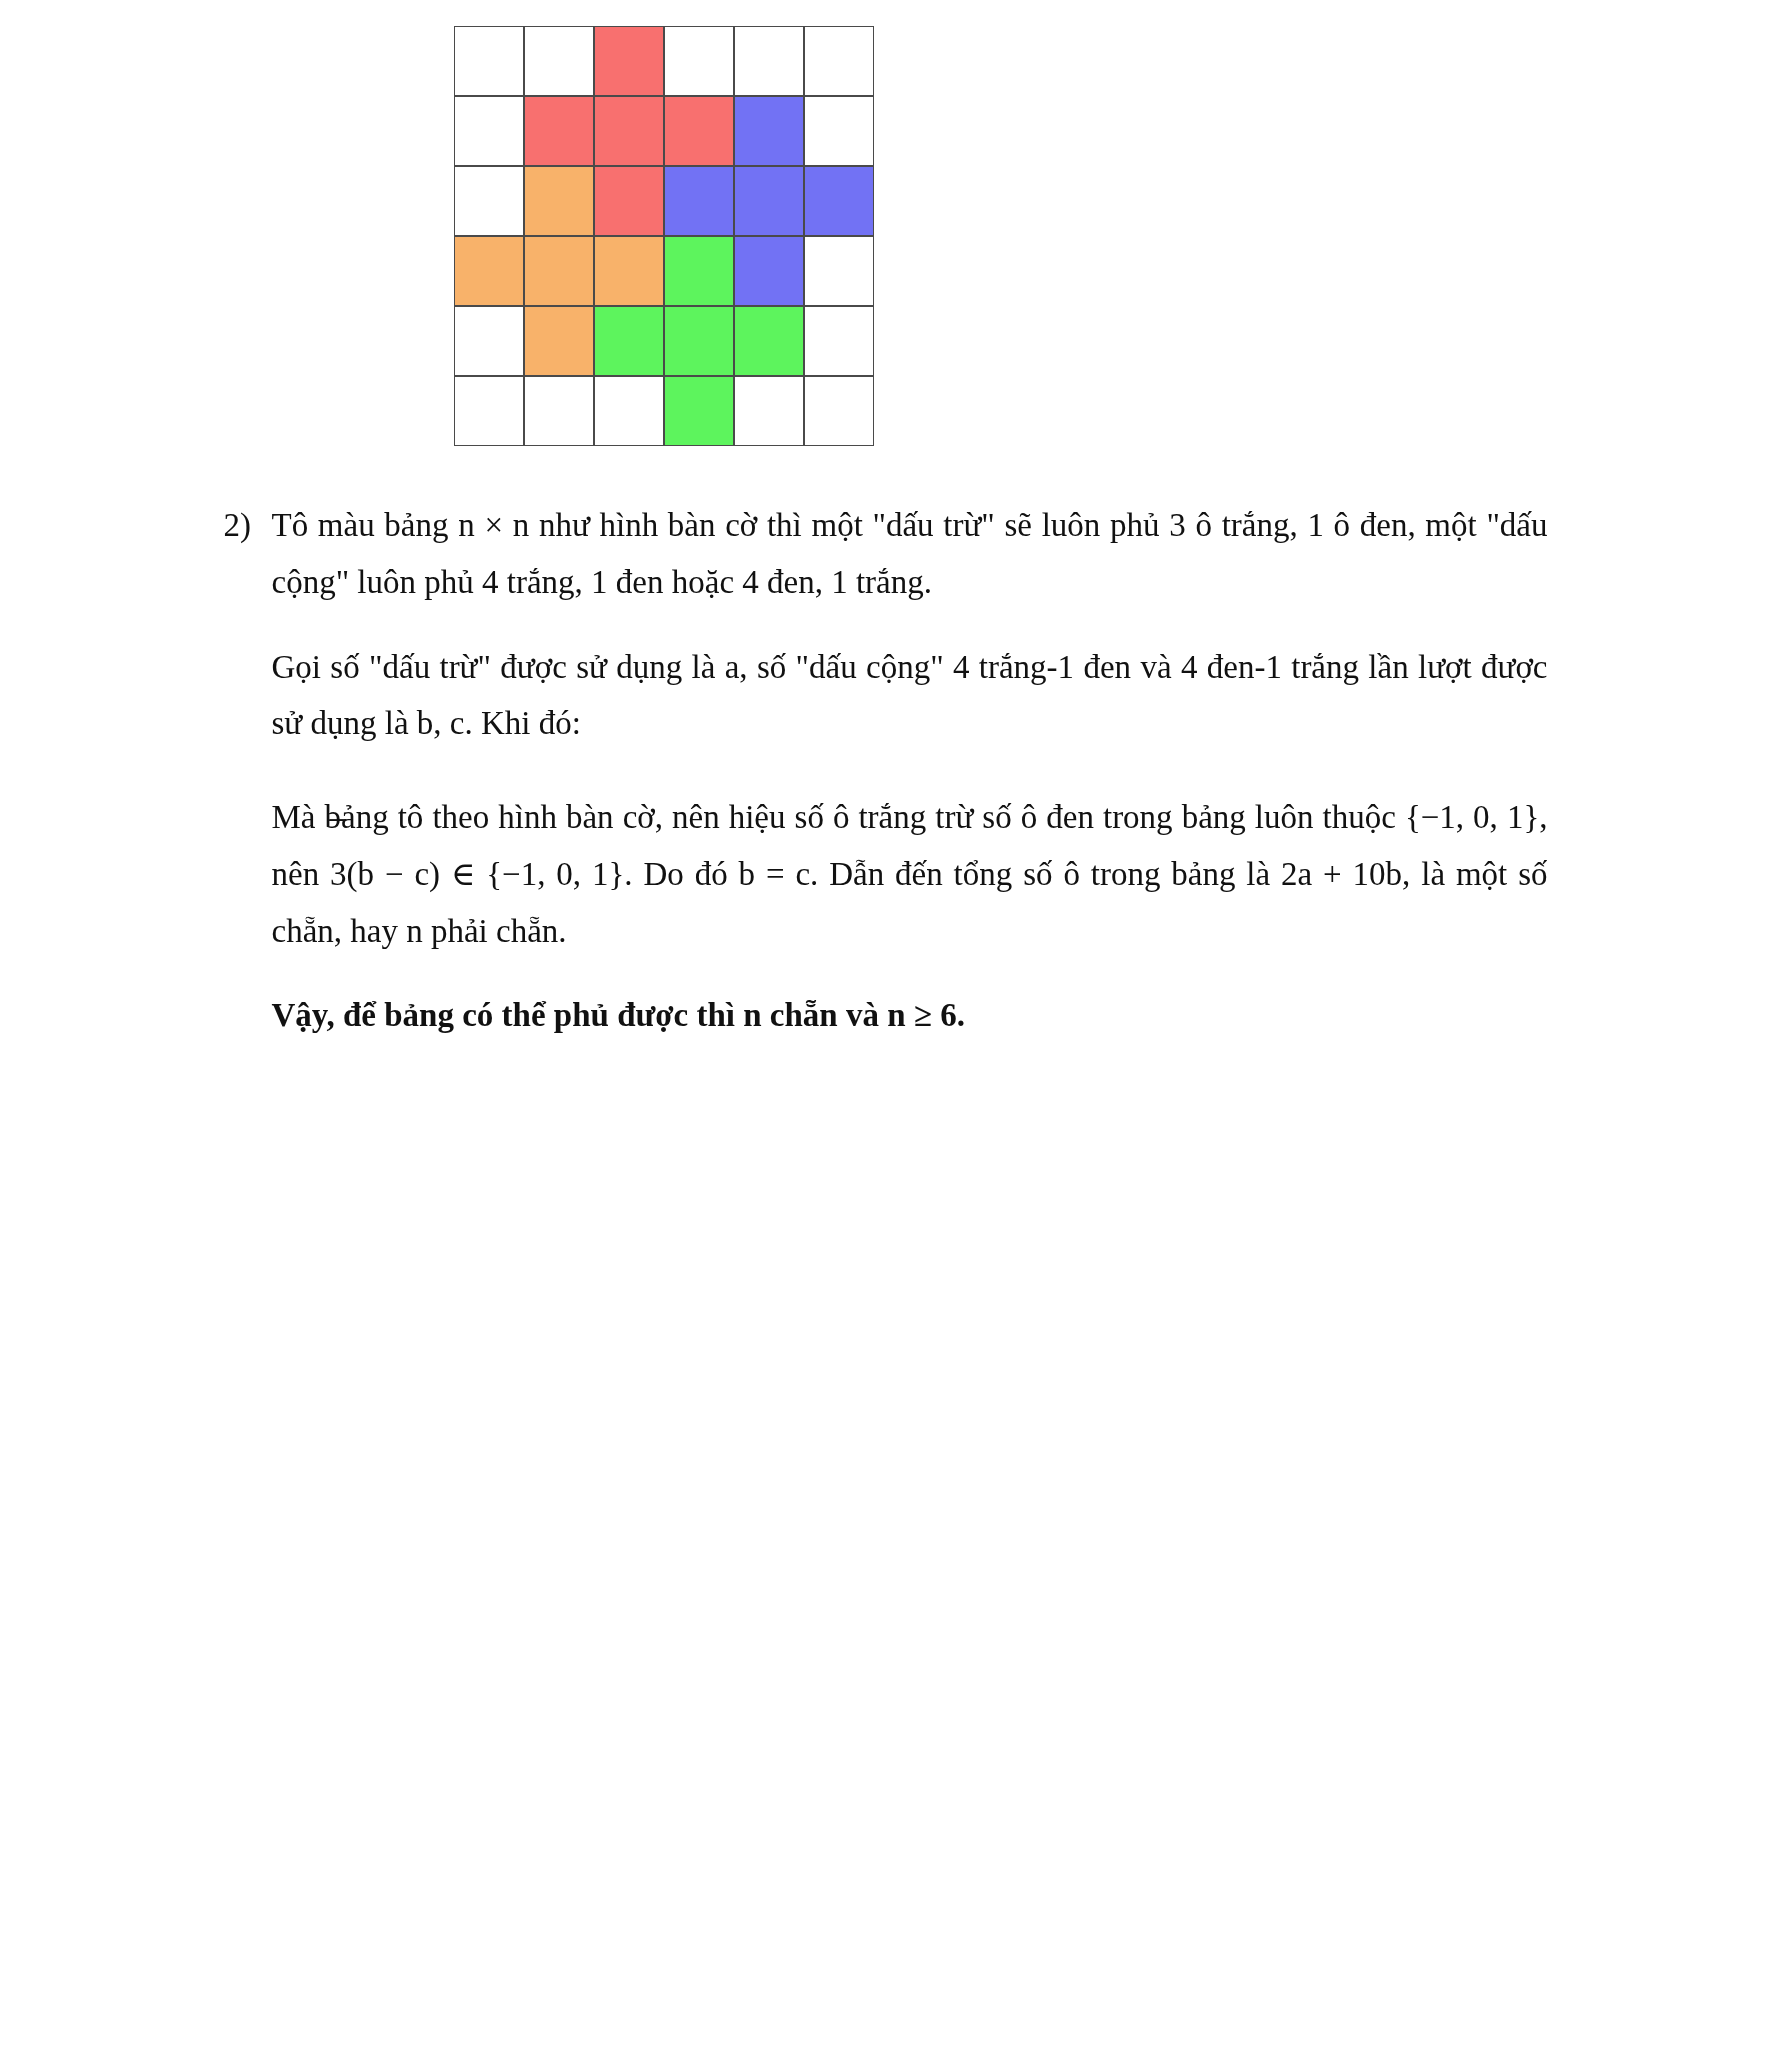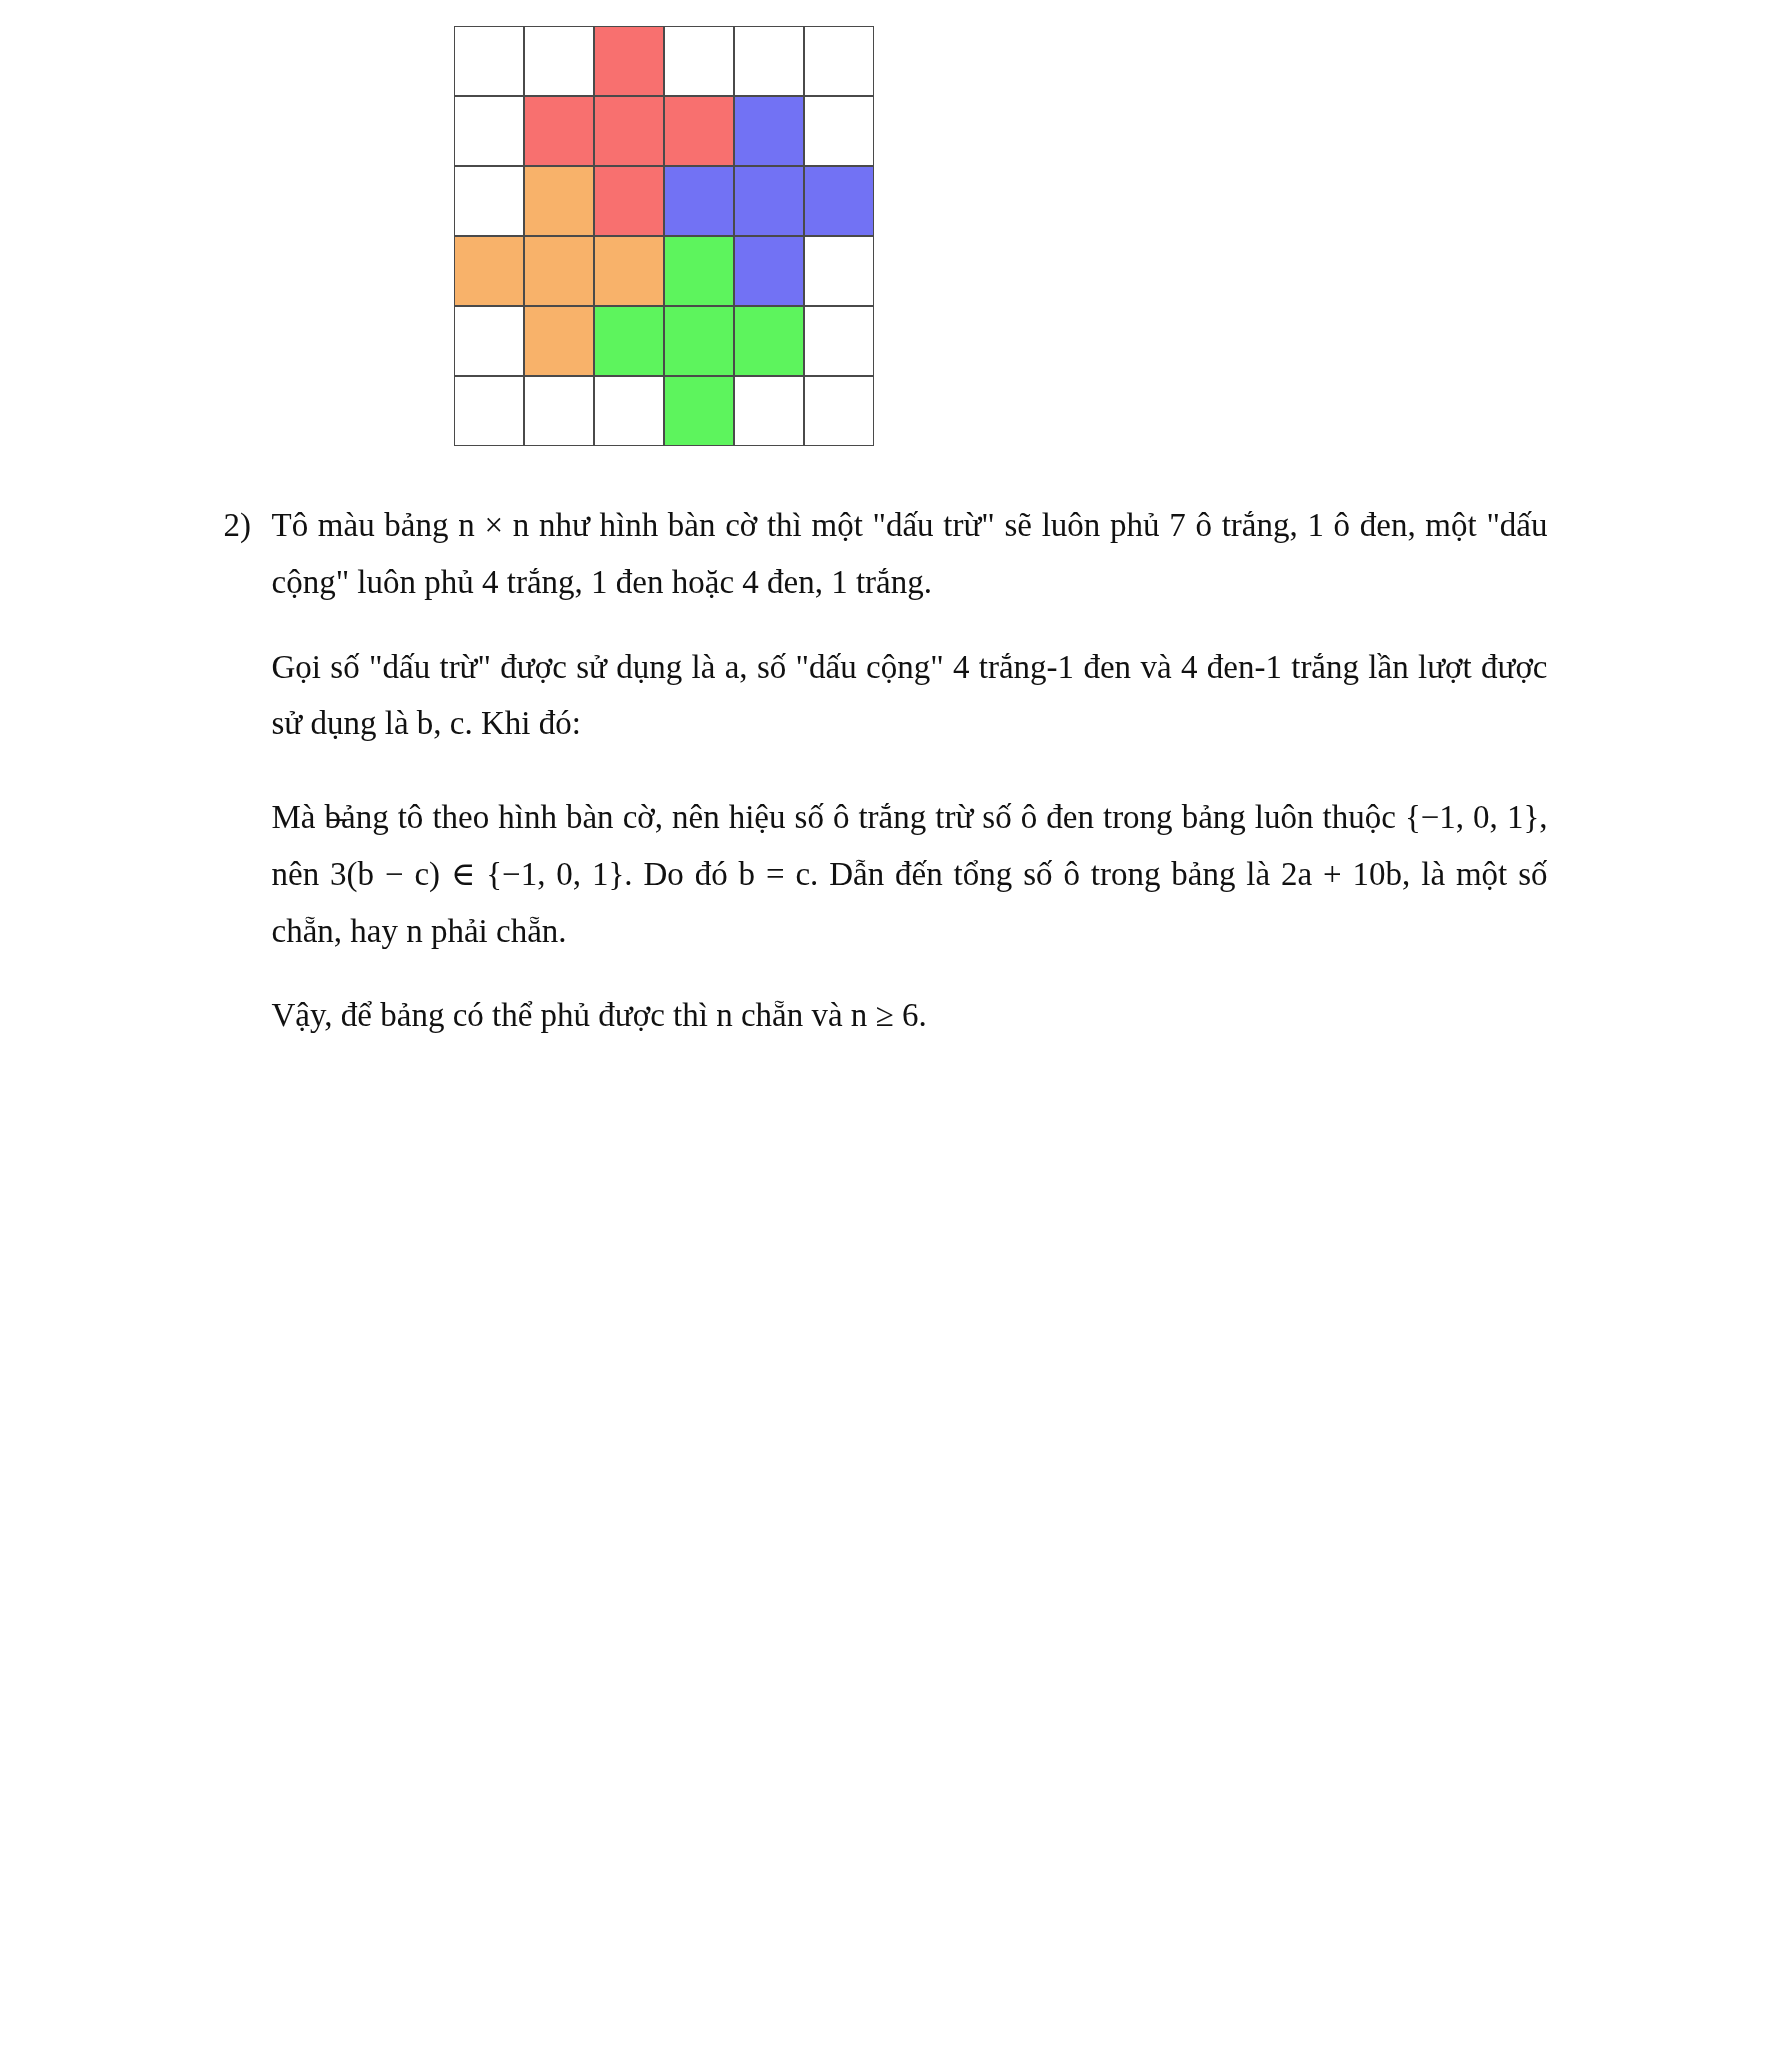--- a/index.html
+++ b/index.html
@@ -76,21 +76,21 @@
     flex: 0 0 auto;
     padding-top: 0;
     font-size: 33px;
   }
   .num-body { flex: 1 1 auto; }
   .para {
     margin: 0 0 28px 0;
     text-align: justify;
     text-justify: inter-word;
   }
-  .para:last-child { margin-bottom: 0; }
+  .para:last-child { margin-bottom: 0; font-weight: bold; }
   .dash-list {
     list-style: none;
     margin: 5.6px 0 32px 0;
     padding: 0 0 0 97px;
   }
   .dash-list li {
     position: relative;
     margin: 0 0 37px 0;
   }
   .dash-list li:last-child { margin-bottom: 0; }
@@ -183,21 +183,21 @@
       <div class="piece-outline o-green" style="left:140px; top:280px; width:210px; height:70px;"></div>
     </div>
   </div>
 </div>
 
 <div id="body-text">
 
   <div class="numbered-block">
     <div class="num-label">2)</div>
     <div class="num-body">
-      <p class="para">Tô màu bảng n × n như hình bàn cờ thì một "dấu trừ" sẽ luôn phủ 7 ô trắng, 1 ô đen, một "dấu cộng" luôn phủ 4 trắng, 1 đen hoặc 4 đen, 1 trắng.</p>
+      <p class="para">Tô màu bảng n × n như hình bàn cờ thì một "dấu trừ" sẽ luôn phủ 3 ô trắng, 1 ô đen, một "dấu cộng" luôn phủ 4 trắng, 1 đen hoặc 4 đen, 1 trắng.</p>
 
       <p class="para">Gọi số "dấu trừ" được sử dụng là a, số "dấu cộng" 4 trắng-1 đen và 4 đen-1 trắng lần lượt được sử dụng là b, c. Khi đó:</p>
 
       <ul class="dash-list">
         <li>
           <span class="dash-mark">–</span>
         </li>
         <li>
           <span class="dash-mark">–</span>
         </li>

